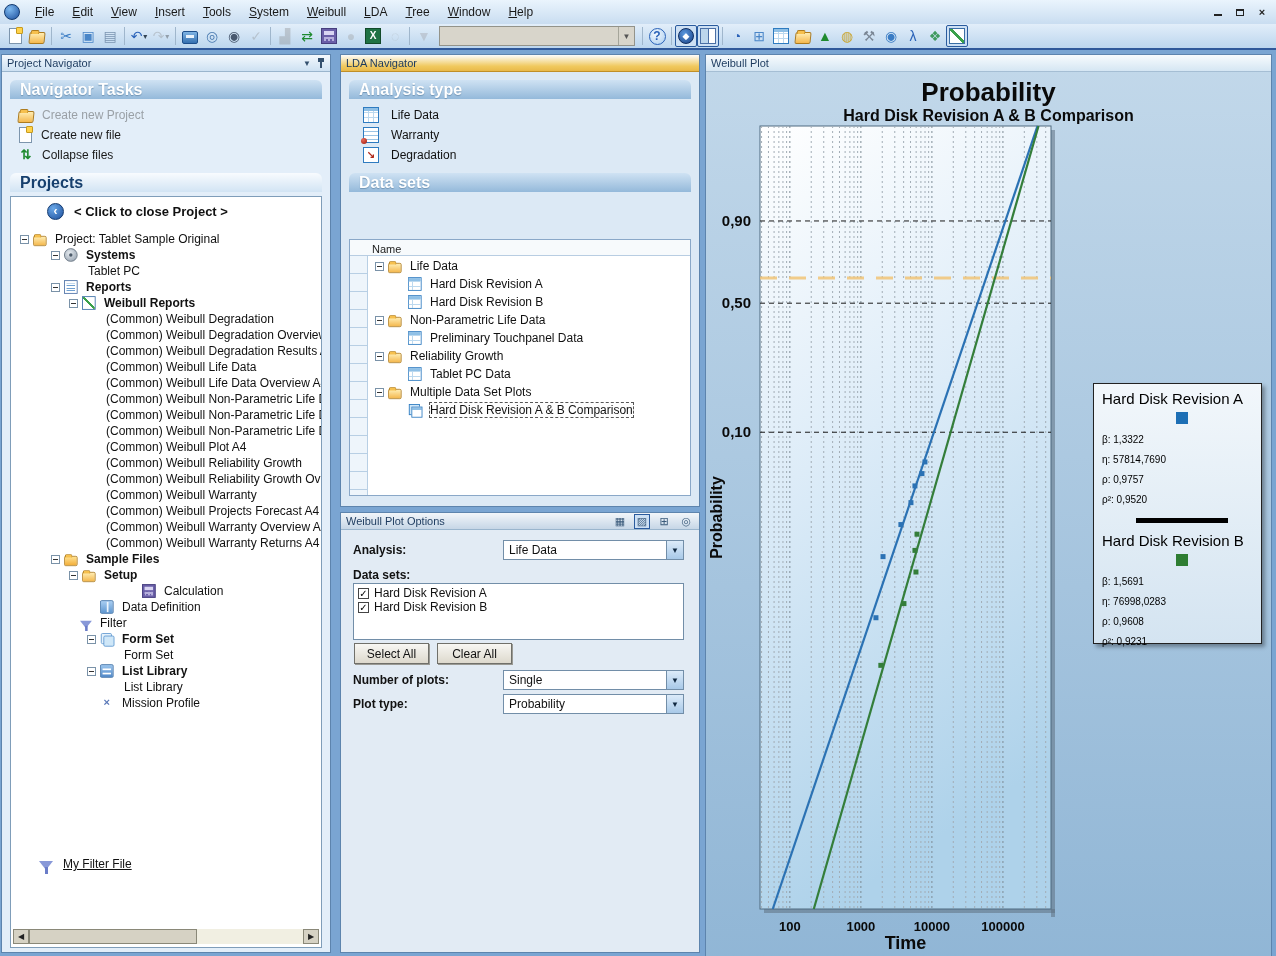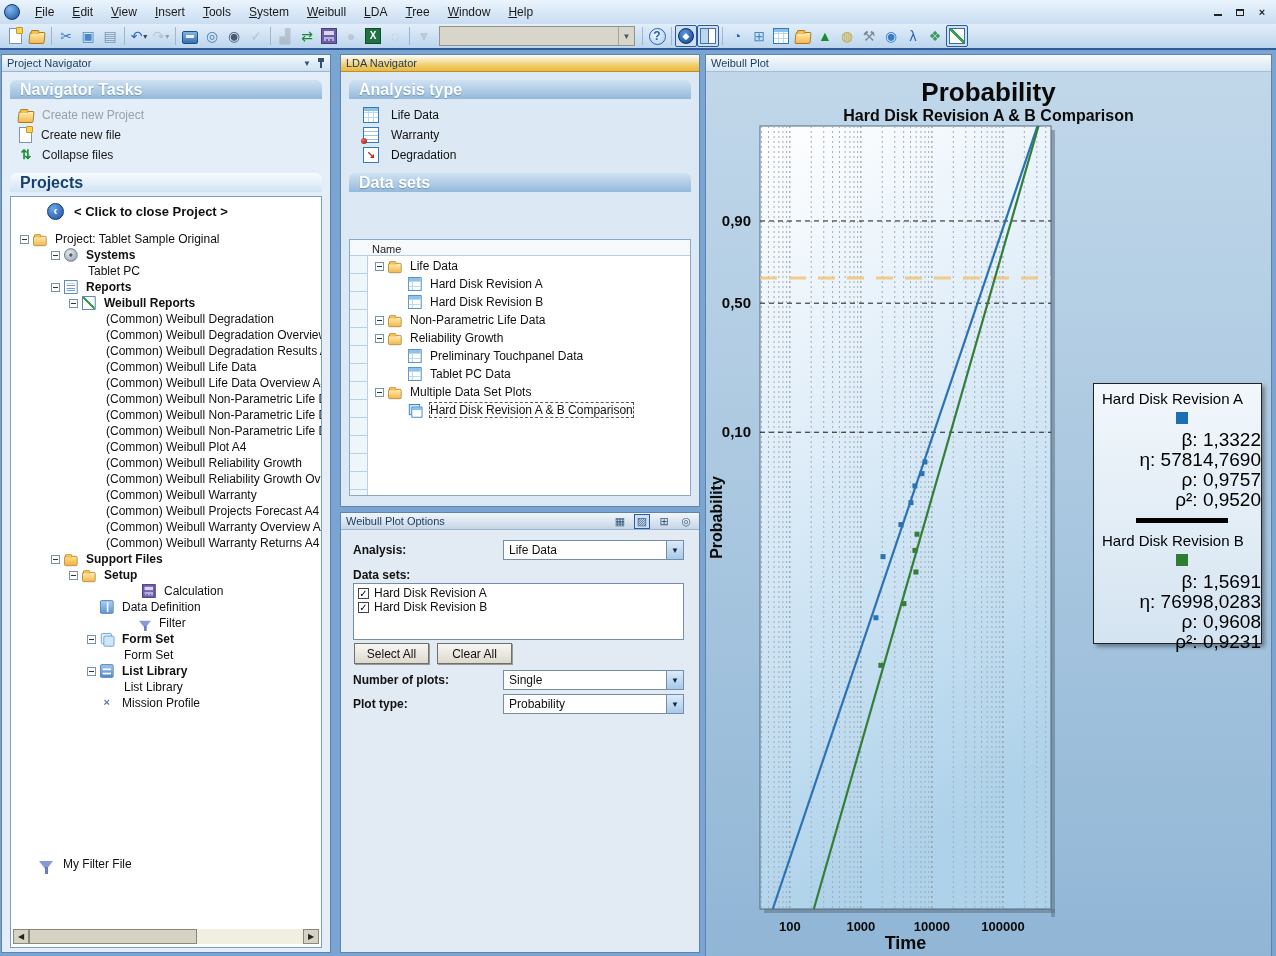--- a/index.html
+++ b/index.html
@@ -132,21 +132,21 @@
     background:#fff; border:1px solid #7f9db9; }
   #close-link { display:flex; align-items:center; gap:10px; padding:6px 0 8px 36px; font-weight:bold; font-size:13px; }
   #proj-tree { position:absolute; left:0; right:0; top:34px; bottom:110px; overflow:hidden; }
   .trow { display:flex; align-items:center; height:16px; white-space:nowrap; overflow:hidden; }
   .trow .lbl { margin-left:6px; }
   .trow .lbl.b { font-weight:bold; font-size:12px; }
   .expander { width:9px; height:9px; border:1px solid #7a92a8; background:#fff; flex:none;
     position:relative; margin-right:4px; }
   .expander::before { content:""; position:absolute; left:1px; right:1px; top:3px; height:1px; background:#333; }
   .ic.small { transform:scale(0.85); transform-origin:left center; }
-  #filter-file-row { position:absolute; left:28px; bottom:76px; display:flex; align-items:center; gap:10px; }
+  #filter-file-row { position:absolute; left:28px; bottom:76px; display:flex; align-items:center; gap:10px;text-decoration:underline; }
   
   #hscroll { position:absolute; left:2px; right:2px; bottom:3px; height:15px; background:#f1efe2; display:flex; }
   .sb-btn { width:16px; height:15px; background:#d6d2c4; border:1px solid #8a8878; font-size:8px;
     color:#222; display:flex; align-items:center; justify-content:center; flex:none; }
   #sb-thumb { width:55%; height:15px; background:#d6d2c4; border:1px solid #8a8878; }
 
   
   #lda-panel { left:340px; top:54px; width:360px; height:453px; background:#dce9f5; }
   #lda-panel .caption { background:linear-gradient(180deg,#fdfdfc,#f0c95e 70%,#e9b94a); border-bottom:1px solid #c08f28; }
   .an-row { display:flex; align-items:center; gap:12px; height:20px; padding-left:14px; font-size:12px; }
@@ -187,21 +187,21 @@
   #plot-title { position:absolute; left:0; right:0; top:22px; text-align:center;
     font-size:26px; font-weight:bold; color:#0a0a0a; }
   #plot-subtitle { position:absolute; left:0; right:0; top:52px; text-align:center;
     font-size:16px; font-weight:bold; color:#0a0a0a; }
   #chart-svg { position:absolute; left:0; top:0; }
   #legend { position:absolute; left:387px; top:328px; width:169px; height:261px;
     background:linear-gradient(180deg,#f2f7fb,#d4e4f1); border:1px solid #222;
     box-shadow:3px 3px 4px rgba(0,0,0,.35); padding:6px 0 0 8px; }
   .lg-name { font-size:15px; color:#000; white-space:nowrap; }
   .lg-swatch { width:12px; height:12px; margin:5px auto 6px auto; }
-  .lg-line { font-size:19px; color:#000; line-height:20px;text-align:right; }
+  .lg-line { font-size:10px; color:#000; line-height:20px; }
   .lg-div { width:92px; height:5px; background:#000; margin:8px auto 9px auto; }
 </style>
 </head>
 <body>
 
 <div id="app">
 
   <div id="menubar">
     <div class="app-icon"></div>
     <div id="menu-items" style="display: flex;">
@@ -457,38 +457,38 @@
             <span style="width: 13px; flex: 0 0 auto;"></span>
             <span class="lbl">(Common)  Weibull Warranty Overview A4</span>
           </div>
           <div class="trow" style="height: 16px; padding-left: 76px;">
             <span style="width: 13px; flex: 0 0 auto;"></span>
             <span class="lbl">(Common)  Weibull Warranty Returns A4</span>
           </div>
           <div class="trow" style="height: 16px; padding-left: 40px;">
             <span class="expander"></span>
             <span class="ic small i-folder"></span>
-            <span class="lbl b">Support Files</span>
+            <span class="lbl b">Sample Files</span>
           </div>
           <div class="trow" style="height: 16px; padding-left: 58px;">
             <span class="expander"></span>
             <span class="ic small i-folderopen"></span>
             <span class="lbl b">Setup</span>
           </div>
           <div class="trow" style="height: 16px; padding-left: 118px;">
             <span style="width: 13px; flex: 0 0 auto;"></span>
             <span class="ic small i-calc"></span>
             <span class="lbl">Calculation</span>
           </div>
           <div class="trow" style="height: 16px; padding-left: 76px;">
             <span style="width: 13px; flex: 0 0 auto;"></span>
             <span class="ic small i-book"></span>
             <span class="lbl">Data Definition</span>
           </div>
-          <div class="trow" style="height: 16px; padding-left: 115px;">
+          <div class="trow" style="height: 16px; padding-left: 56px;">
             <span style="width: 13px; flex: 0 0 auto;"></span>
             <span class="ic small i-funnel"></span>
             <span class="lbl">Filter</span>
           </div>
           <div class="trow" style="height: 16px; padding-left: 76px;">
             <span class="expander"></span>
             <span class="ic small i-forms"></span>
             <span class="lbl b">Form Set</span>
           </div>
           <div class="trow" style="height: 16px; padding-left: 94px;">
@@ -568,29 +568,29 @@
           <div class="trow" style="height: 18px; padding-left: 26px;">
             <span style="width: 13px; flex: 0 0 auto;"></span>
             <span class="ic small i-table"></span>
             <span class="lbl">Hard Disk Revision B</span>
           </div>
           <div class="trow" style="height: 18px; padding-left: 6px;">
             <span class="expander"></span>
             <span class="ic small i-folderopen"></span>
             <span class="lbl">Non-Parametric Life Data</span>
           </div>
+          <div class="trow" style="height: 18px; padding-left: 26px;">
+            <span style="width: 13px; flex: 0 0 auto;"></span>
+            <span class="ic small i-table"></span>
+            <span class="lbl">Preliminary Touchpanel Data</span>
+          </div>
           <div class="trow" style="height: 18px; padding-left: 6px;">
             <span class="expander"></span>
             <span class="ic small i-folderopen"></span>
             <span class="lbl">Reliability Growth</span>
-          </div>
-          <div class="trow" style="height: 18px; padding-left: 26px;">
-            <span style="width: 13px; flex: 0 0 auto;"></span>
-            <span class="ic small i-table"></span>
-            <span class="lbl">Preliminary Touchpanel Data</span>
           </div>
           <div class="trow" style="height: 18px; padding-left: 26px;">
             <span style="width: 13px; flex: 0 0 auto;"></span>
             <span class="ic small i-table"></span>
             <span class="lbl">Tablet PC Data</span>
           </div>
           <div class="trow" style="height: 18px; padding-left: 6px;">
             <span class="expander"></span>
             <span class="ic small i-folderopen"></span>
             <span class="lbl">Multiple Data Set Plots</span>

